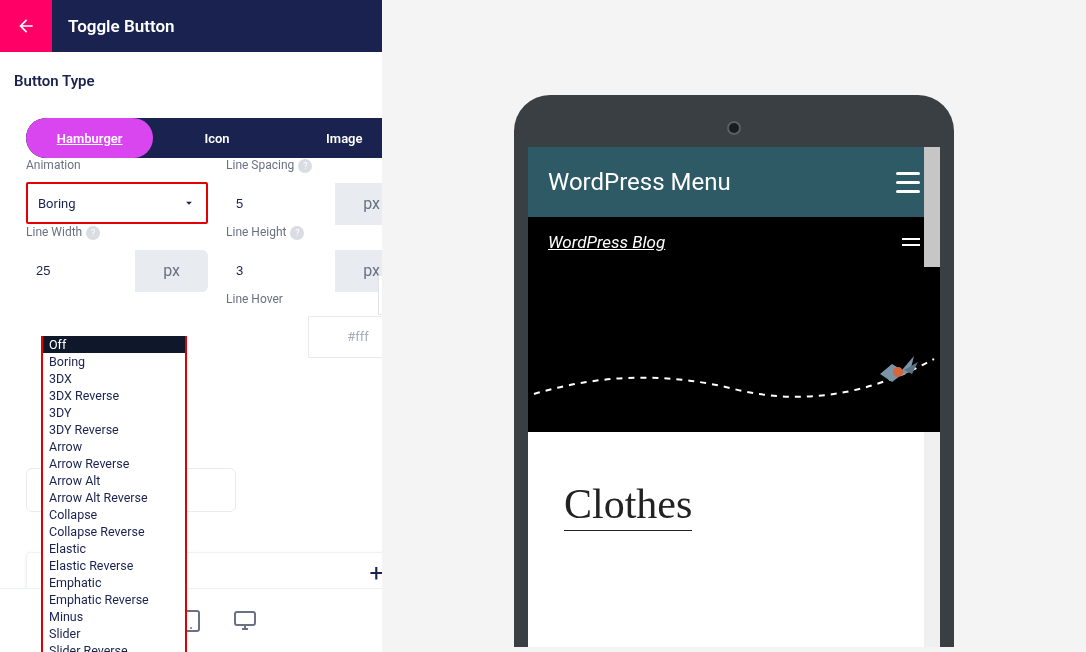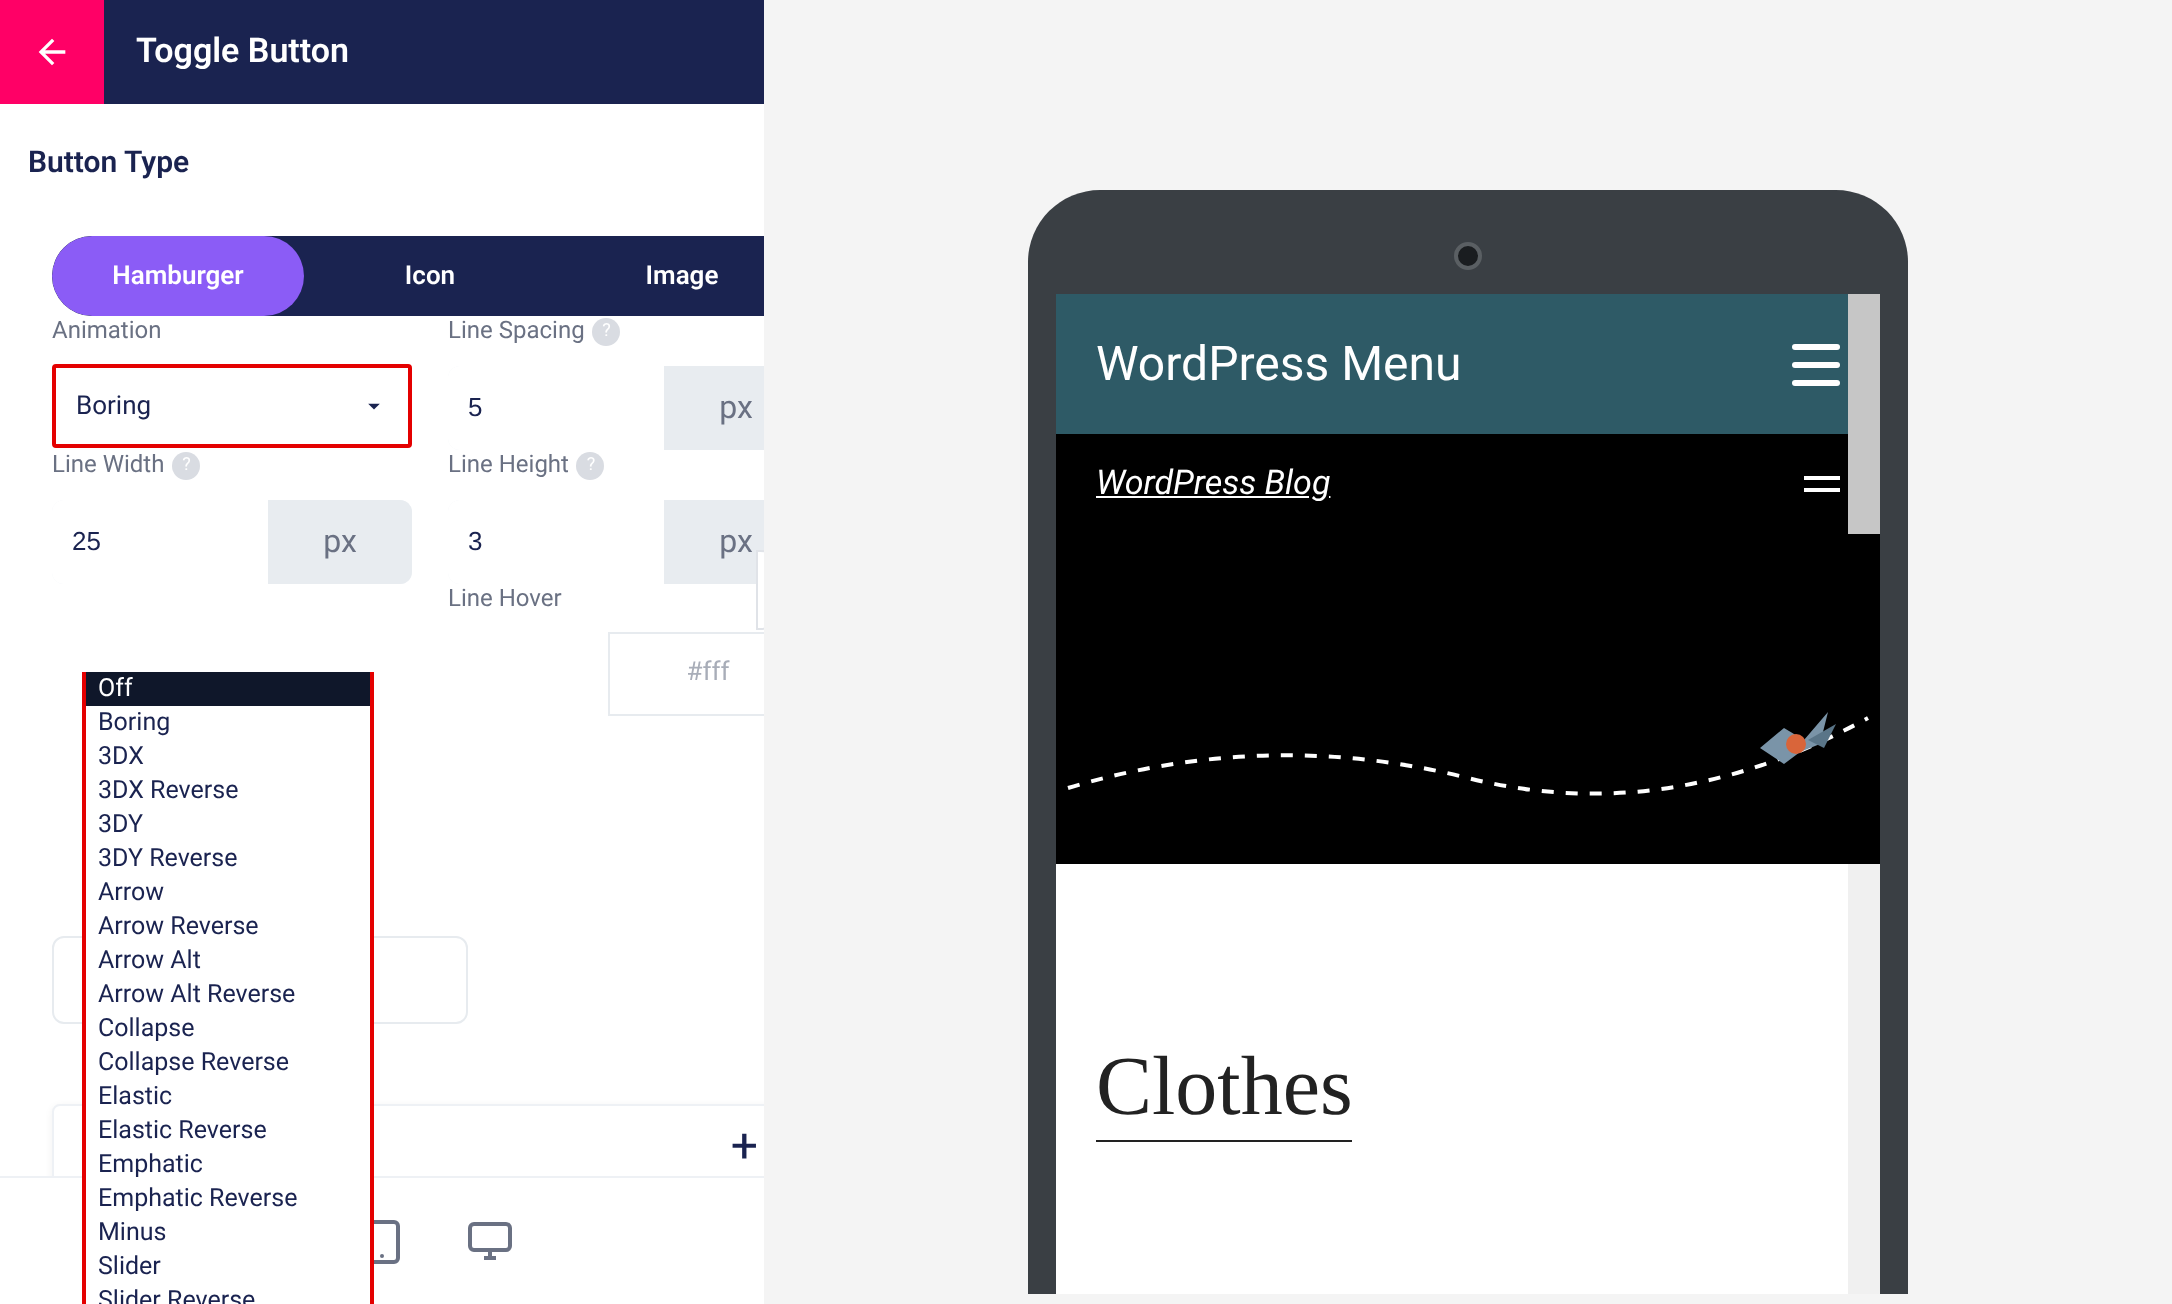--- a/index.html
+++ b/index.html
@@ -1,29 +1,29 @@
 <!DOCTYPE html>
 <html><head>
 <meta charset="utf-8">
 <style>
   * { box-sizing: border-box; margin: 0; padding: 0; }
   html, body { width: 1086px; height: 652px; font-family: -apple-system, BlinkMacSystemFont, "Segoe UI", Roboto, sans-serif; background: #ffffff; overflow: hidden; }
-  .sidebar { position: absolute; left: 0; top: 0; width: 436px; height: 652px; background: #ffffff; border-right: 6px solid #000000; }
+  .sidebar { position: absolute; left: 0; top: 0; width: 436px; height: 652px; background: #ffffff; border-right: 2px solid #000000; }
   .header { background: #1a2350; height: 52px; display: flex; align-items: center; }
   .back-btn { width: 52px; height: 52px; background: #ff0066; display: flex; align-items: center; justify-content: center; cursor: pointer; }
   .back-btn svg { width: 20px; height: 20px; fill: #fff; }
   .header-title { color: #fff; font-size: 17px; font-weight: 600; margin-left: 16px; }
   .section { border-bottom: 1px solid #eef1f5; }
   .section-head { display: flex; align-items: center; justify-content: space-between; padding: 20px 14px; cursor: pointer; }
   .section-title { color: #1a2350; font-size: 15px; font-weight: 600; }
   .section-toggle { font-size: 22px; color: #1a2350; line-height: 14px; }
   .section-body { padding: 0 26px 24px 26px; }
   .seg { display: flex; background: #1a2350; border-radius: 24px; height: 40px; margin-top: 8px; overflow: hidden; }
   .seg-item { flex: 1; display: flex; align-items: center; justify-content: center; color: #fff; font-size: 13px; font-weight: 600; cursor: pointer; }
-  .seg-item.active { background: #8b5cf6; border-radius: 24px; }
+  .seg-item.active { background: #d946ef; border-radius: 24px; text-decoration: underline; }
   .row { display: flex; gap: 18px; }
   .col { flex: 1; }
   .lbl { font-size: 12px; color: #6a7183; }
   .field-wrap { margin-top: 10px; }
   .select-box { border: 2px solid #e40000; background: #fff; height: 42px; display: flex; align-items: center; justify-content: space-between; padding: 0 10px; font-size: 13px; color: #1a2350; cursor: pointer; border-radius: 2px; }
   .select-box svg { width: 14px; height: 14px; }
   .num-input { display: flex; background: #f2f5f8; border-radius: 6px; overflow: hidden; height: 42px; }
   .num-input input { border: none; background: #fff; width: 60%; padding: 0 10px; font-size: 13px; color: #1a2350; outline: none; }
   .num-unit { flex: 1; display: flex; align-items: center; justify-content: center; font-size: 16px; color: #6a7183; background: #e8ecf0; }
   .help { display: inline-flex; width: 14px; height: 14px; border-radius: 50%; background: #d9dce2; color: #fff; font-size: 9px; align-items: center; justify-content: center; margin-left: 4px; vertical-align: middle; }
@@ -48,21 +48,21 @@
   .resp-title { color:#fff; font-size:24px; font-weight:400;}
   .ham { display:flex; flex-direction:column; gap:6px; cursor:pointer;}
   .ham span { display:block; width:24px; height:3px; background:#fff; border-radius:2px;}
   .wp-bar { background:#000; height:50px; display:flex; align-items:center; justify-content:space-between; padding:0 20px;}
   .wp-title { color:#fff; font-style:italic; text-decoration:underline; font-size:17px;}
   .wp-ham { display:flex; flex-direction:column; gap:4px; cursor:pointer;}
   .wp-ham span { width:18px; height:2px; background:#fff;}
   .hero { background:#000; height:165px; position:relative; overflow:hidden;}
   .dash-path { position:absolute; left:0; bottom:28px; width:100%; }
   .bird { position:absolute; right:22px; top:85px; }
-  .content { padding: 48px 28px 0 20px; margin-top: 40px;}
+  .content { padding: 48px 28px 0 36px;}
   .content h1 { font-family: Georgia, 'Times New Roman', serif; font-weight: 400; font-size: 42px; color:#222; border-bottom:1px solid #222; display:inline-block; padding-bottom:2px;}
   .scrollbar { position:absolute; right:0; top:0; width:16px; height:100%; background:#f0f0f0;}
   .scroll-thumb { position:absolute; top:0; width:100%; height:170px; background:#c6c6c6;}
 </style>
 </head>
 <body>
 
 <div class="sidebar">
   <div class="header">
     <div class="back-btn">

